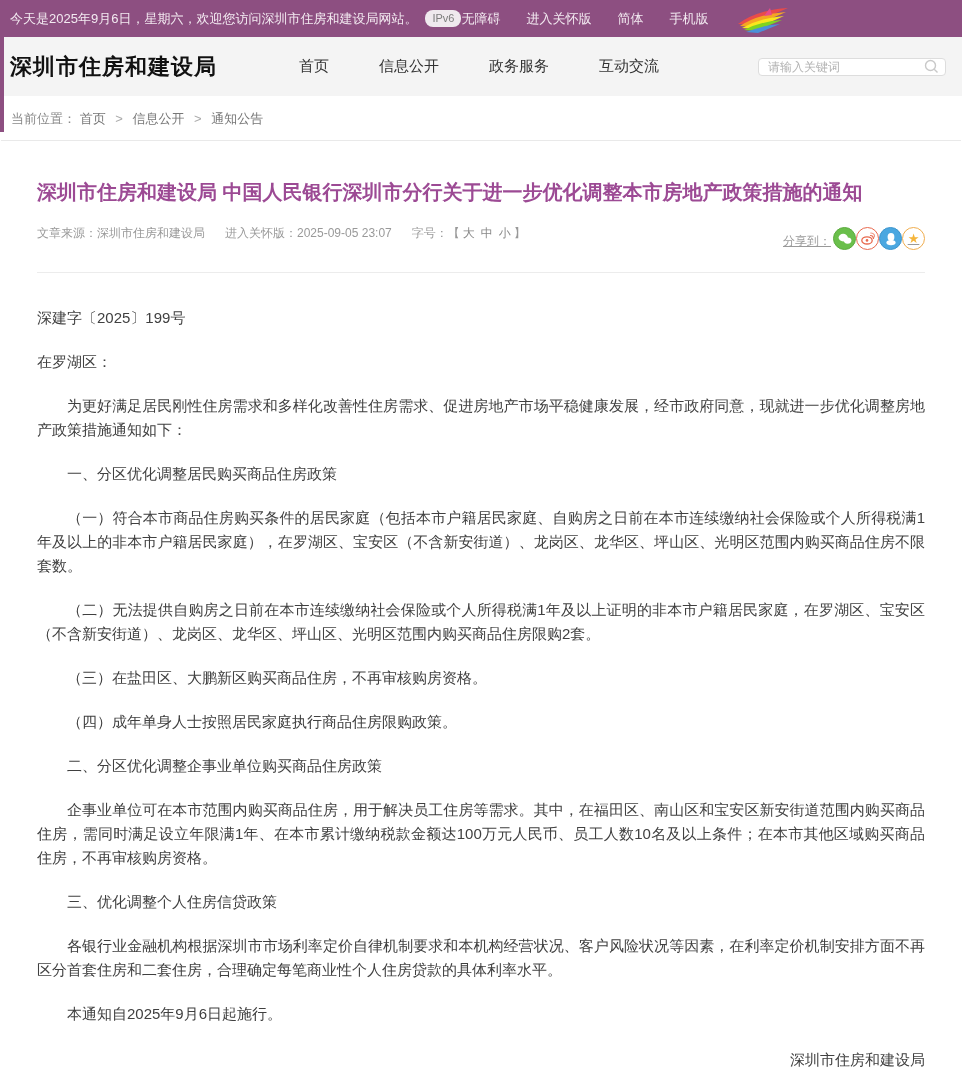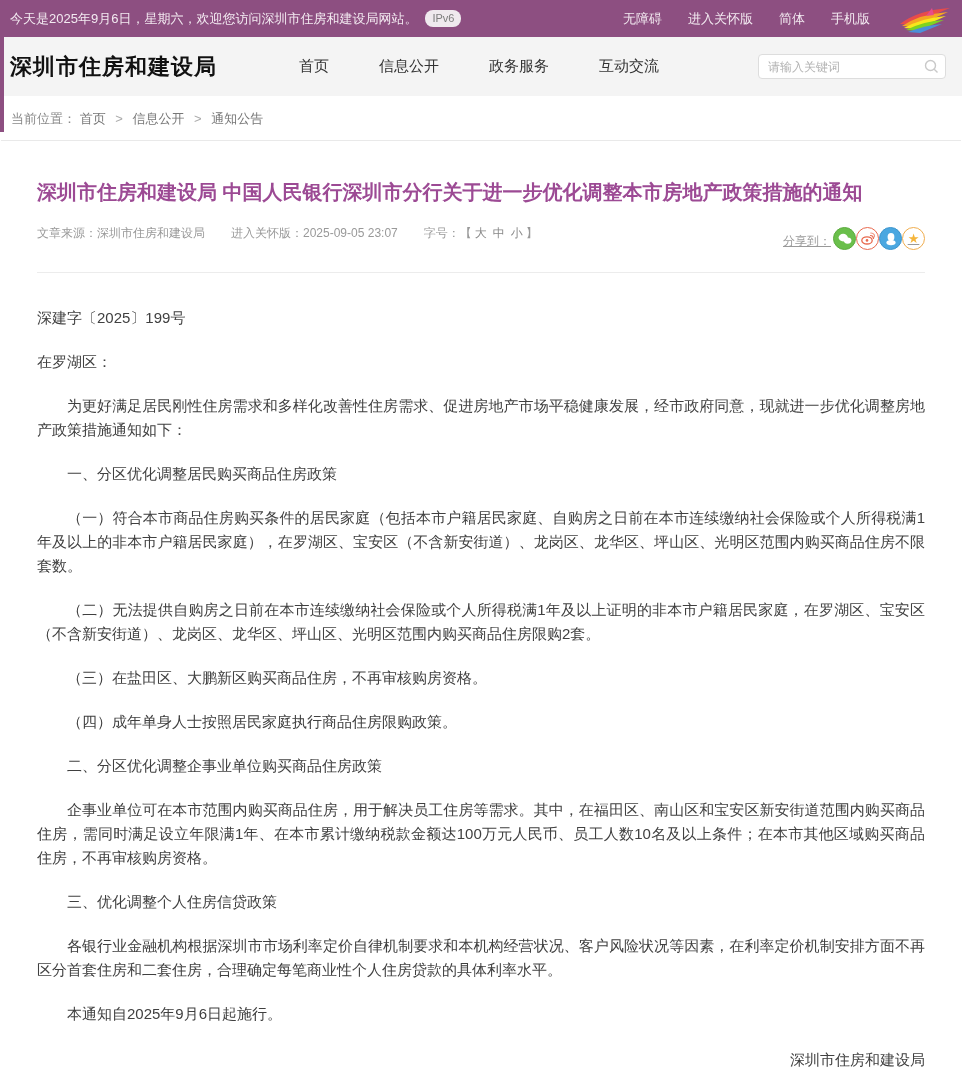--- a/index.html
+++ b/index.html
@@ -5,43 +5,43 @@
   * { margin:0; padding:0; box-sizing:border-box; }
   html,body { width:962px; }
   body {
     font-family:"Liberation Sans","DejaVu Sans",sans-serif;
     background:#ffffff; color:#404040; position:relative;
     width:962px; height:1080px; overflow:hidden;
   }
   
   .topbar {
     height:37px; background:#8d4f81; color:#f3eaf1;
-    display:flex; align-items:center; justify-content:space-between;
+    display:flex; align-items:center; 
     padding:0 8px 0 10px; font-size:13px;
   }
   .topbar-left { display:flex; align-items:center; gap:8px; white-space:nowrap; }
   .ipv6-badge {
     background:#efe9ee; color:#7d7d7d; font-size:11px;
     padding:1px 7px; border-radius:8px; line-height:15px;
   }
   .topbar-right { display:flex; align-items:center; gap:26px; font-size:13px; }
   .topbar-right a { color:#f3eaf1; text-decoration:none; cursor:pointer; }
   .logo-wing { width:58px; height:30px; display:block; }
   
   .header {
     height:59px; background:#f4f4f4;
     display:flex; align-items:center; padding:0 16px 0 10px;
   }
   .site-title { font-size:22px; font-weight:bold; color:#111; letter-spacing:1px; }
   .main-nav { display:flex; gap:50px; margin-left:82px; font-size:15px; color:#333; }
   .main-nav span { cursor:pointer; white-space:nowrap; }
   .search-box {
-    margin-left:auto; width:188px; height:25px; background:#fff;
+    margin-left:auto; width:188px; height:18px; background:#fff;
     border:1px solid #ddd; border-radius:4px;
-    display:flex; align-items:center; padding:0 6px 0 9px;
+    display:flex; padding:0 6px 0 9px;
   }
   .search-box input {
     border:none; outline:none; flex:1; font-size:12px; color:#555;
     font-family:inherit; background:transparent;
   }
   .search-box input::placeholder { color:#b3b3b3; }
   .left-accent {
     position:absolute; left:0; top:37px; width:4px; height:95px;
     background:#8d4f81;
   }
@@ -56,21 +56,21 @@
   .article { padding:0 37px; }
   .article-title {
     margin-top:38px; font-size:20px; font-weight:600; color:#9c4a94;
     line-height:26px;
   }
   .meta-row {
     margin-top:16px; display:flex; align-items:flex-start;
     font-size:12px; color:#999; padding-bottom:22px;
     border-bottom:1px solid #ececec;
   }
-  .meta-left { display:flex; gap:26px; padding-top:4px; }
+  .meta-left { display:flex; gap:20px; padding-top:4px; }
   .meta-item { white-space:nowrap; }
   .fontsize-ctl b { font-weight:normal; margin:0 3px; cursor:pointer; color:#888; }
   .share { margin-left:auto; display:flex; align-items:flex-end; gap:0; padding-top:6px;text-decoration:underline; }
   .share-label { font-size:12px; color:#9a9a9a; margin-right:2px; }
   .share-icon {
     width:23px; height:23px; border-radius:50%; display:flex;
     align-items:center; justify-content:center; cursor:pointer;
   }
   .si-wechat { background:#6abf4b; border:1px solid #5cab3f; }
   .si-weibo  { background:#fff; border:1px solid #e8694e; }

